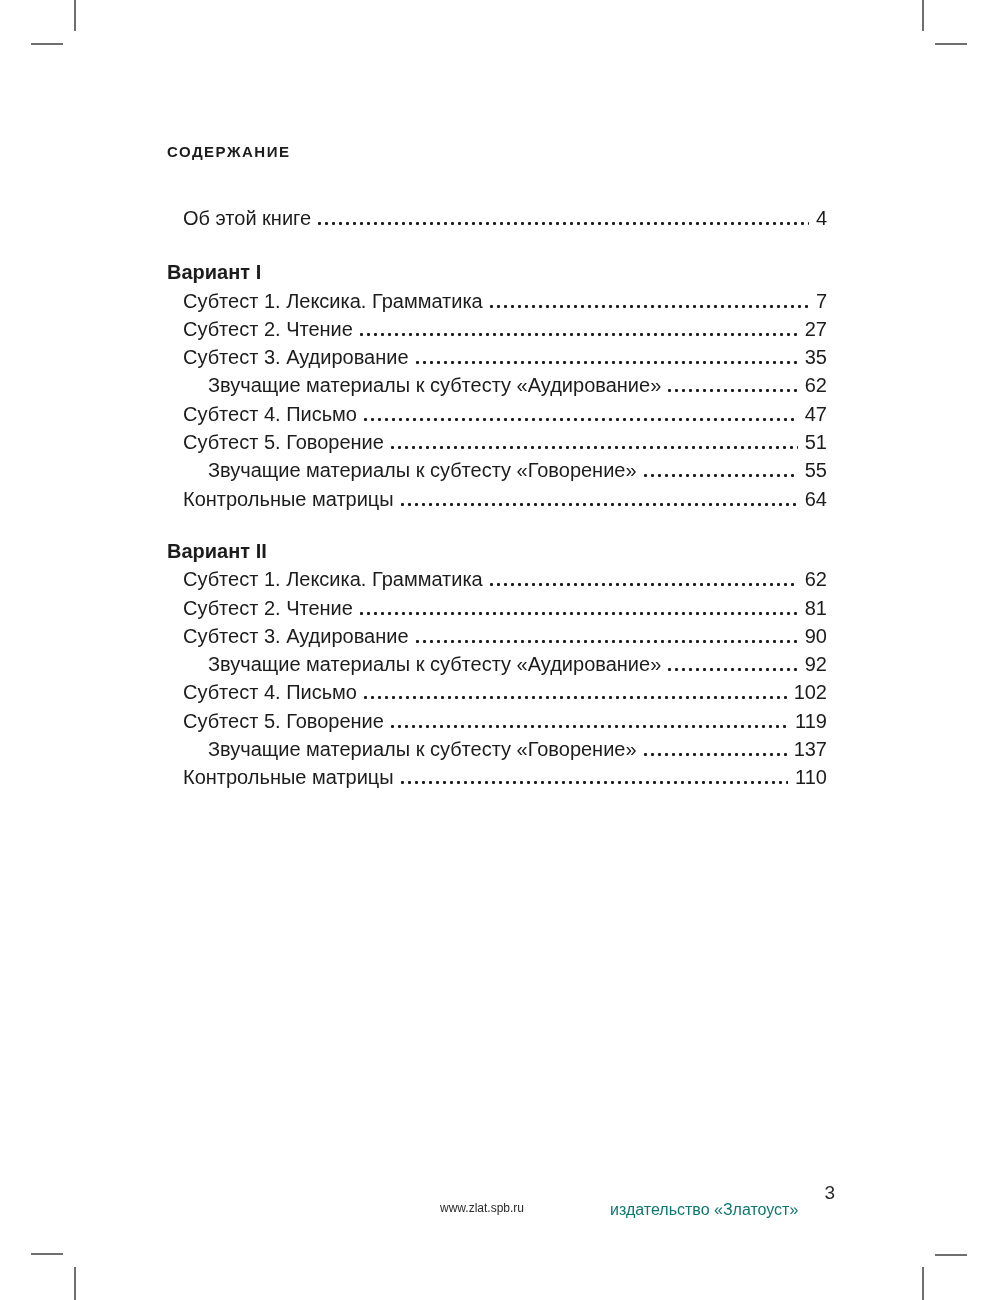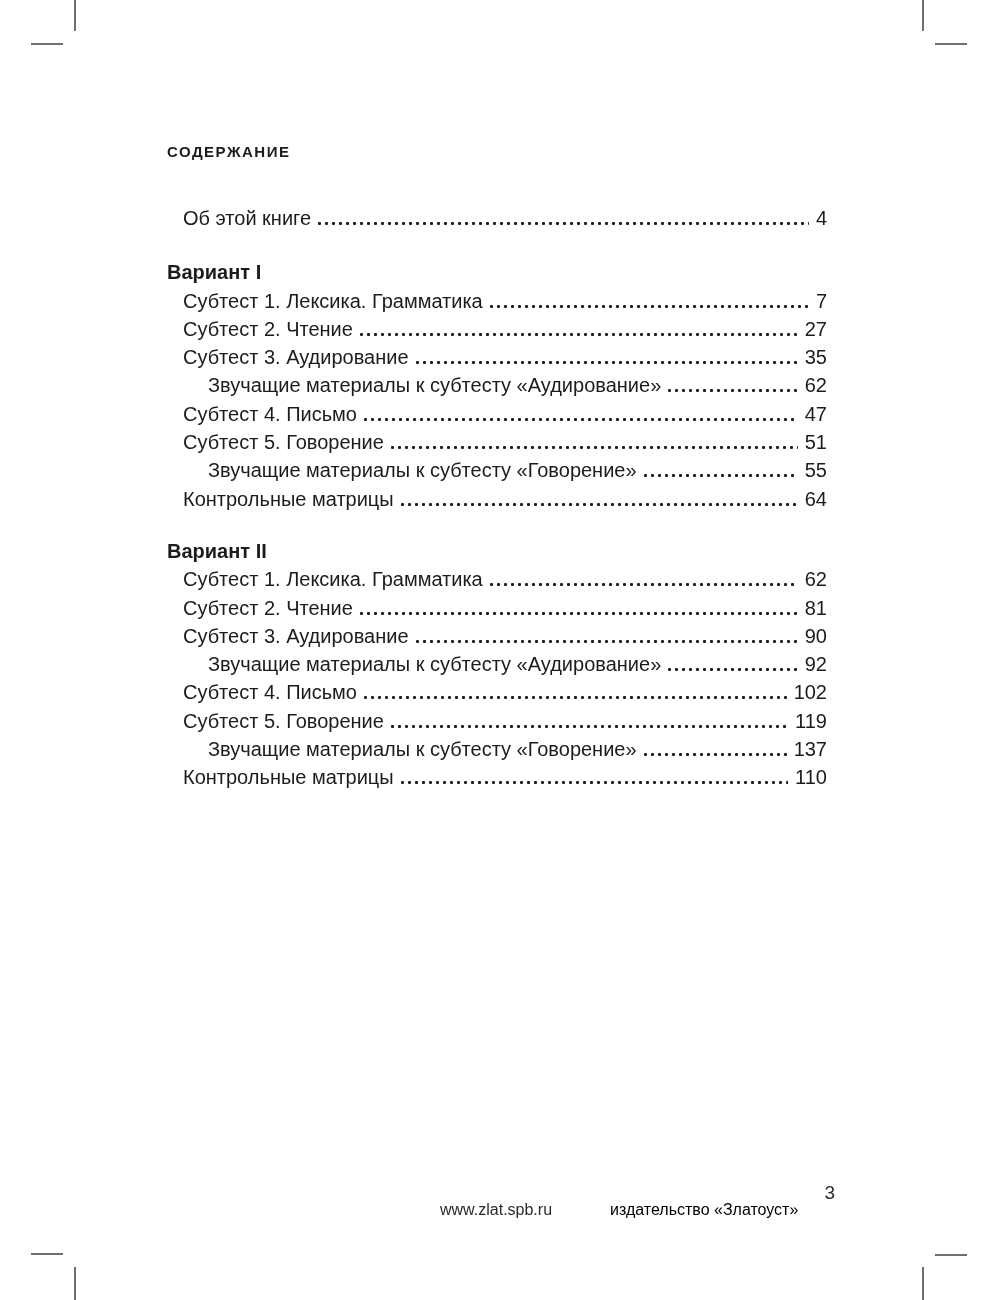--- a/index.html
+++ b/index.html
@@ -78,29 +78,29 @@
 
     .pagenum {
       white-space: nowrap;
       text-align: right;
     }
 
     .footer-website {
       position: absolute;
       left: 440px;
       top: 1201px;
-      font-size: 16px;
+      font-size: 12px;
       color: #2a2a2a;
     }
     .footer-publisher {
       position: absolute;
       left: 610px;
       top: 1201px;
       font-size: 16px;
-      color: #000000;
+      color: #0f766e;
     }
     .page-number {
       position: absolute;
       left: 800px;
       top: 1182px;
       width: 35px;
       text-align: right;
       font-size: 19px;
       color: #2a2a2a;
     }

